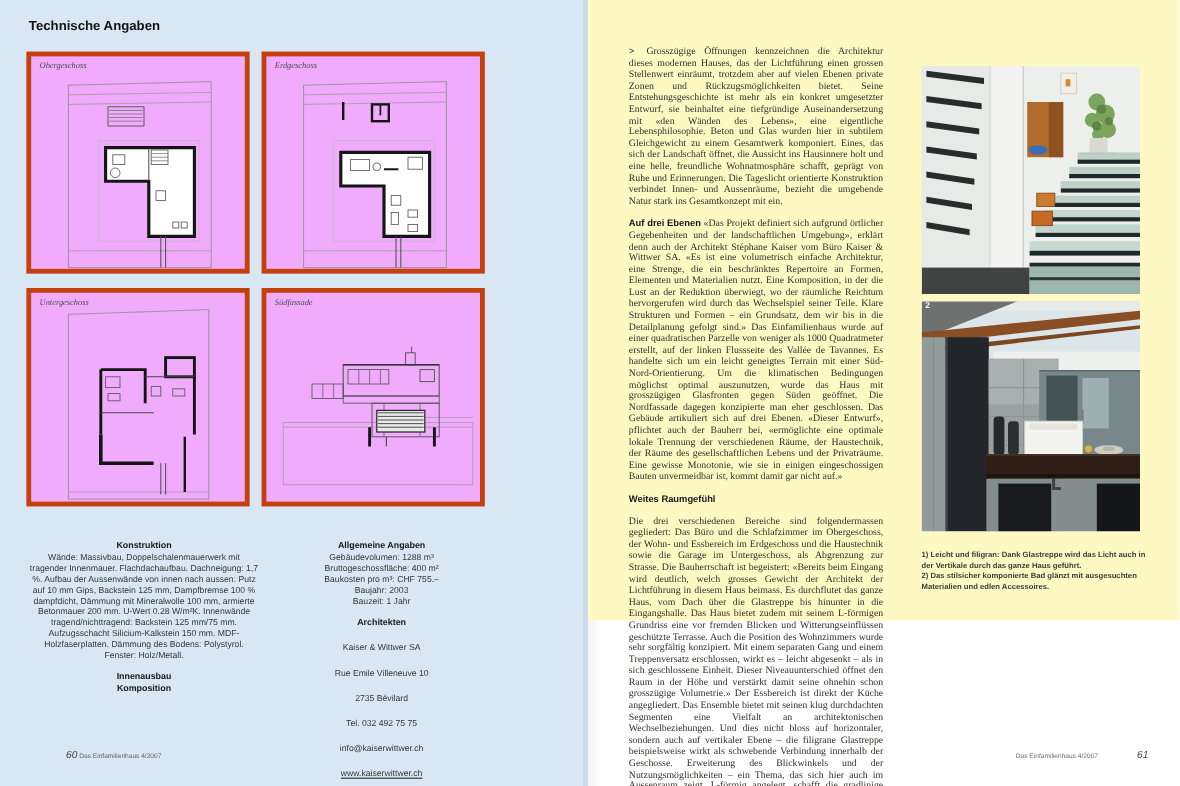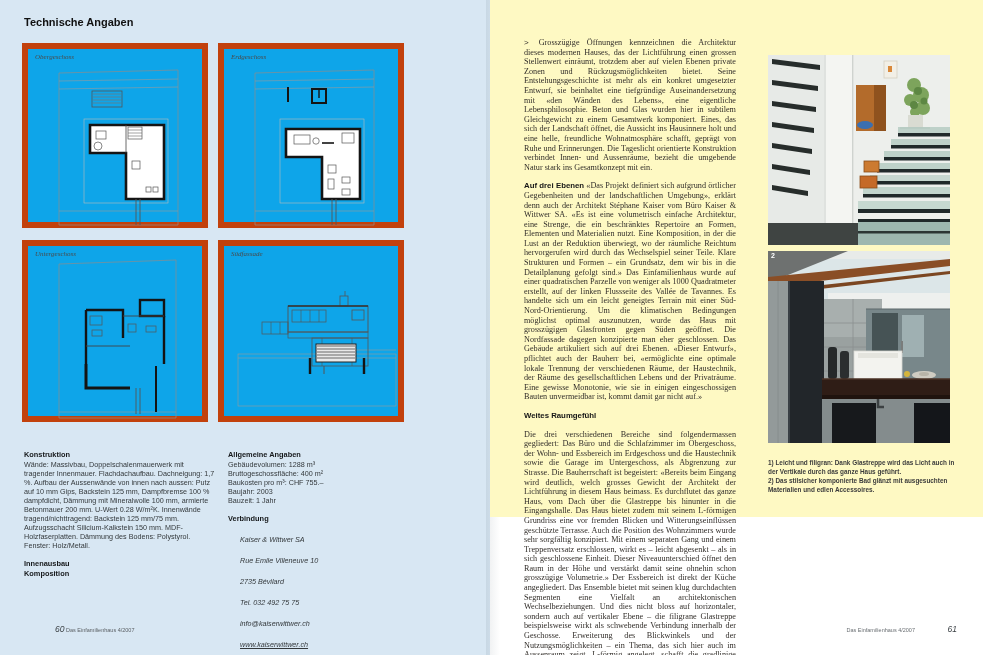--- a/index.html
+++ b/index.html
@@ -3,36 +3,36 @@
 <meta charset="utf-8">
 <style>
   html,body{margin:0;padding:0;background:#ffffff;}
   #spread{position:relative;width:983px;height:655px;background:#ffffff;overflow:hidden;
           font-family:"Liberation Sans",sans-serif;color:#2b2b2b;}
   
   #left-page{position:absolute;left:0;top:0;width:490px;height:655px;background:#d8e7f3;}
   #gutter{position:absolute;left:486px;top:0;width:14px;height:655px;
           background:linear-gradient(to right,rgba(60,80,95,0.10),rgba(60,80,95,0.0));}
   .page-title{position:absolute;left:24px;top:16px;font-size:11px;font-weight:bold;color:#111;}
-  .plan-panel{position:absolute;background:#0ea5e9;border:6px solid #c2410c;box-sizing:border-box;}
+  .plan-panel{position:absolute;background:#f0abfc;border:4px solid #c2410c;box-sizing:border-box;}
   .plan-label{position:absolute;left:7px;top:4px;font-size:7px;font-style:italic;color:#4a4a4a;
               font-family:"Liberation Serif",serif;}
   .plan-panel svg{position:absolute;left:0;top:0;}
   #panel-og{left:22px;top:43px;width:186px;height:185px;}
   #panel-eg{left:218px;top:43px;width:186px;height:185px;}
   #panel-ug{left:22px;top:240px;width:186px;height:182px;}
   #panel-sf{left:218px;top:240px;width:186px;height:182px;}
-  .specs-col{position:absolute;top:450px;font-size:7.2px;line-height:9px;color:#33383b;}
+  .specs-col{position:absolute;top:450px;font-size:7.2px;line-height:9px;color:#33383b;text-align:center;}
   #specs-col1{left:24px;width:192px;}
   #specs-col2{left:228px;width:180px;}
   .spec-h{font-weight:bold;font-size:7.4px;color:#16191b;margin:0 0 1px 0;}
   .spec-b{margin:0 0 9px 0;}
   .spec-line{margin:0;}
   .arch-block{margin-top:9px;}
-  .arch-line{font-style:italic;margin:12px;}
+  .arch-line{margin:12px;}
   .arch-link{text-decoration:underline;}
   .footer{position:absolute;top:624px;font-size:5.5px;color:#5a5f63;}
   #footer-left{left:24px;}
   #footer-right{right:26px;text-align:right;color:#6a6f73;}
   .footer .pnum{font-size:8.5px;font-style:italic;color:#3c4246;margin-left:31px;}
   
   #right-page{position:absolute;left:490px;top:0;width:493px;height:517px;background:#fef9c3;}
   #article{position:absolute;left:34px;top:38px;width:212px;
            font-family:"Liberation Serif",serif;font-size:8.2px;line-height:9.6px;
            color:#322e2a;text-align:justify;}
@@ -181,21 +181,21 @@
     </div>
 
     <div class="specs-col" id="specs-col2">
       <p class="spec-h">Allgemeine Angaben</p>
       <p class="spec-line">Gebäudevolumen: 1288 m³</p>
       <p class="spec-line">Bruttogeschossfläche: 400 m²</p>
       <p class="spec-line">Baukosten pro m³: CHF 755.–</p>
       <p class="spec-line">Baujahr: 2003</p>
       <p class="spec-line">Bauzeit: 1 Jahr</p>
       <div class="arch-block">
-        <p class="spec-h">Verbindung</p>
+        <p class="spec-h">Architekten</p>
         <p class="arch-line">Kaiser &amp; Wittwer SA</p>
         <p class="arch-line">Rue Emile Villeneuve 10</p>
         <p class="arch-line">2735 Bévilard</p>
         <p class="arch-line">Tel. 032 492 75 75</p>
         <p class="arch-line">info@kaiserwittwer.ch</p>
         <p class="arch-line arch-link">www.kaiserwittwer.ch</p>
       </div>
     </div>
 
     <div class="footer" id="footer-left">

